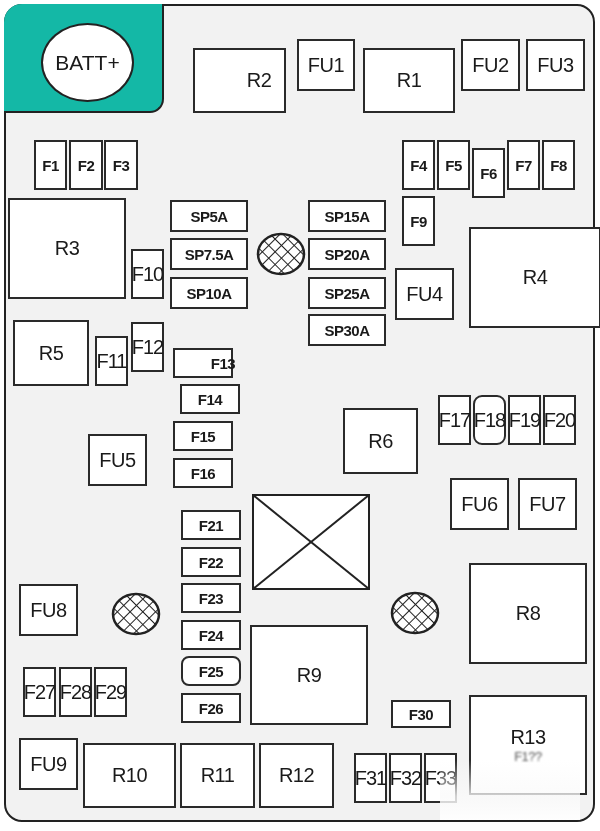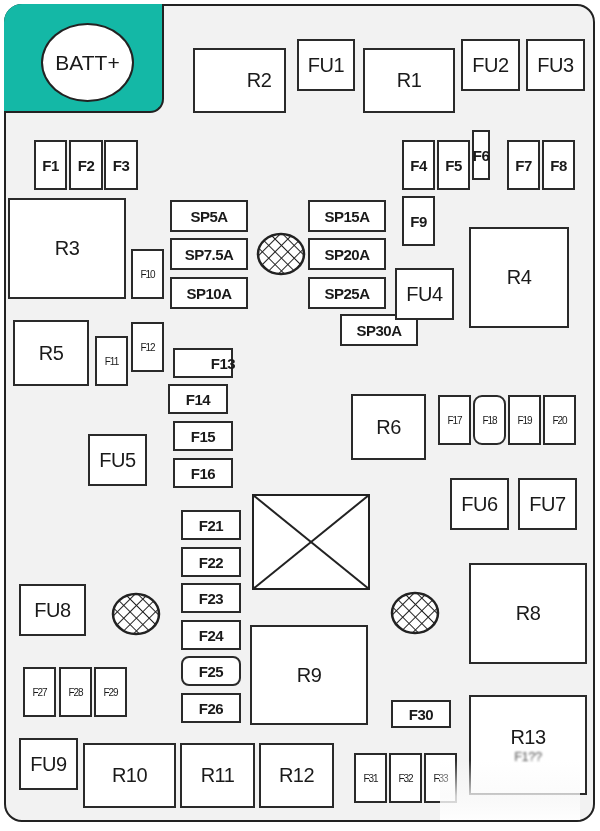--- a/index.html
+++ b/index.html
@@ -11,21 +11,21 @@
            background: #14b8a6; border-right: 2px solid #222; border-bottom: 2px solid #222;
            border-top-left-radius: 18px; border-bottom-right-radius: 14px; box-sizing: border-box; }
   #batt-oval { position: absolute; left: 37px; top: 19px; width: 93px; height: 79px;
            border: 2px solid #222; border-radius: 50%; box-sizing: border-box; background: #fff;
            display: flex; align-items: center; justify-content: center; font-size: 21px; }
   .box { position: absolute; background: #ffffff; border: 2px solid #2a2a2a; box-sizing: border-box;
          display: flex; align-items: center; justify-content: center; white-space: nowrap;
          letter-spacing: -0.5px; overflow: visible; }
   .big { font-size: 20px; }
   .sm  { font-size: 15px; font-weight: bold; }
-  .xs  { font-size: 10px; letter-spacing: -1px; }
+  .xs  { font-size: 20px; letter-spacing: -1px; }
   .ground { position: absolute; }
   #relay-x { position: absolute; left: 252px; top: 494px; width: 118px; height: 96px; }
   #smudge { position: absolute; left: 440px; top: 760px; width: 140px; height: 60px;
             background: linear-gradient(180deg, rgba(255,255,255,0) 0%, rgba(250,250,250,0.8) 60%, rgba(255,255,255,0.9) 100%); pointer-events:none; }
 </style>
 </head>
 <body>
 
 <div id="board"></div>
 <div id="batt-panel">
@@ -37,21 +37,21 @@
 <div class="box big" style="left:363px;top:48px;width:92px;height:65px;">R1</div>
 <div class="box big" style="left:461px;top:39px;width:59px;height:52px;">FU2</div>
 <div class="box big" style="left:526px;top:39px;width:59px;height:52px;">FU3</div>
 
 <div class="box sm" style="left:34px;top:140px;width:33px;height:50px;">F1</div>
 <div class="box sm" style="left:69px;top:140px;width:34px;height:50px;">F2</div>
 <div class="box sm" style="left:104px;top:140px;width:34px;height:50px;">F3</div>
 
 <div class="box sm" style="left:402px;top:140px;width:33px;height:50px;">F4</div>
 <div class="box sm" style="left:437px;top:140px;width:33px;height:50px;">F5</div>
-<div class="box sm" style="left:472px;top:130px;width:18px;height:50px;">F6</div>
+<div class="box sm" style="left:472px;top:148px;width:33px;height:50px;">F6</div>
 <div class="box sm" style="left:507px;top:140px;width:33px;height:50px;">F7</div>
 <div class="box sm" style="left:542px;top:140px;width:33px;height:50px;">F8</div>
 <div class="box sm" style="left:402px;top:196px;width:33px;height:50px;">F9</div>
 
 <div class="box big" style="left:8px;top:198px;width:118px;height:101px;">R3</div>
 <div class="box xs" style="left:131px;top:249px;width:33px;height:50px;">F10</div>
 
 <div class="box sm" style="left:170px;top:200px;width:78px;height:32px;">SP5A</div>
 <div class="box sm" style="left:170px;top:238px;width:78px;height:32px;">SP7.5A</div>
 <div class="box sm" style="left:170px;top:277px;width:78px;height:32px;">SP10A</div>
@@ -63,37 +63,37 @@
       <line x1="0" y1="0" x2="0" y2="9" stroke="#222" stroke-width="2"></line>
       <line x1="0" y1="0" x2="9" y2="0" stroke="#222" stroke-width="2"></line>
     </pattern>
   </defs>
   <ellipse cx="25" cy="22" rx="23" ry="20" fill="url(#hatch)" stroke="#222" stroke-width="2.5"></ellipse>
 </svg>
 
 <div class="box sm" style="left:308px;top:200px;width:78px;height:32px;">SP15A</div>
 <div class="box sm" style="left:308px;top:238px;width:78px;height:32px;">SP20A</div>
 <div class="box sm" style="left:308px;top:277px;width:78px;height:32px;">SP25A</div>
-<div class="box sm" style="left:308px;top:314px;width:78px;height:32px;margin-left:32px;">SP30A</div>
+<div class="box sm" style="left:308px;top:314px;width:78px;height:32px;">SP30A</div>
 
 <div class="box big" style="left:395px;top:268px;width:59px;height:52px;">FU4</div>
-<div class="box big" style="left:469px;top:227px;width:100px;height:101px;">R4</div>
+<div class="box big" style="left:469px;top:227px;width:132px;height:101px;">R4</div>
 
 <div class="box big" style="left:13px;top:320px;width:76px;height:66px;">R5</div>
 <div class="box xs" style="left:95px;top:336px;width:33px;height:50px;">F11</div>
 <div class="box xs" style="left:131px;top:322px;width:33px;height:50px;">F12</div>
 
 <div class="box sm" style="left:173px;top:348px;width:60px;height:30px;padding-left:40px;">F13</div>
-<div class="box sm" style="left:168px;top:384px;width:60px;height:30px;">F14</div>
+<div class="box sm" style="left:180px;top:384px;width:60px;height:30px;">F14</div>
 <div class="box sm" style="left:173px;top:421px;width:60px;height:30px;">F15</div>
 <div class="box sm" style="left:173px;top:458px;width:60px;height:30px;">F16</div>
 
 <div class="box big" style="left:88px;top:434px;width:59px;height:52px;">FU5</div>
 
-<div class="box big" style="left:343px;top:394px;width:75px;height:66px;margin-left:8px;">R6</div>
+<div class="box big" style="left:343px;top:408px;width:75px;height:66px;">R6</div>
 <div class="box xs" style="left:438px;top:395px;width:33px;height:50px;">F17</div>
 <div class="box xs" style="left:473px;top:395px;width:33px;height:50px;border-radius:9px;">F18</div>
 <div class="box xs" style="left:508px;top:395px;width:33px;height:50px;">F19</div>
 <div class="box xs" style="left:543px;top:395px;width:33px;height:50px;">F20</div>
 
 <div class="box big" style="left:450px;top:478px;width:59px;height:52px;">FU6</div>
 <div class="box big" style="left:518px;top:478px;width:59px;height:52px;">FU7</div>
 
 <div class="box sm" style="left:181px;top:510px;width:60px;height:30px;">F21</div>
 <div class="box sm" style="left:181px;top:547px;width:60px;height:30px;">F22</div>
@@ -101,21 +101,21 @@
 <div class="box sm" style="left:181px;top:620px;width:60px;height:30px;">F24</div>
 <div class="box sm" style="left:181px;top:656px;width:60px;height:30px;border-radius:8px;">F25</div>
 <div class="box sm" style="left:181px;top:693px;width:60px;height:30px;">F26</div>
 
 <svg id="relay-x" viewBox="0 0 118 96" preserveAspectRatio="none">
   <rect x="1" y="1" width="116" height="94" fill="#fff" stroke="#222" stroke-width="2"></rect>
   <line x1="1" y1="1" x2="117" y2="95" stroke="#222" stroke-width="2"></line>
   <line x1="117" y1="1" x2="1" y2="95" stroke="#222" stroke-width="2"></line>
 </svg>
 
-<div class="box big" style="left:19px;top:584px;width:67px;height:52px;">FU8</div>
+<div class="box big" style="left:19px;top:584px;width:59px;height:52px;">FU8</div>
 <svg class="ground" style="left:111px;top:592px;" width="50" height="44" viewBox="0 0 50 44">
   <ellipse cx="25" cy="22" rx="23" ry="20" fill="url(#hatch)" stroke="#222" stroke-width="2.5"></ellipse>
 </svg>
 <svg class="ground" style="left:390px;top:591px;" width="50" height="44" viewBox="0 0 50 44">
   <ellipse cx="25" cy="22" rx="23" ry="20" fill="url(#hatch)" stroke="#222" stroke-width="2.5"></ellipse>
 </svg>
 
 <div class="box big" style="left:469px;top:563px;width:118px;height:101px;">R8</div>
 <div class="box big" style="left:250px;top:625px;width:118px;height:100px;">R9</div>
 

